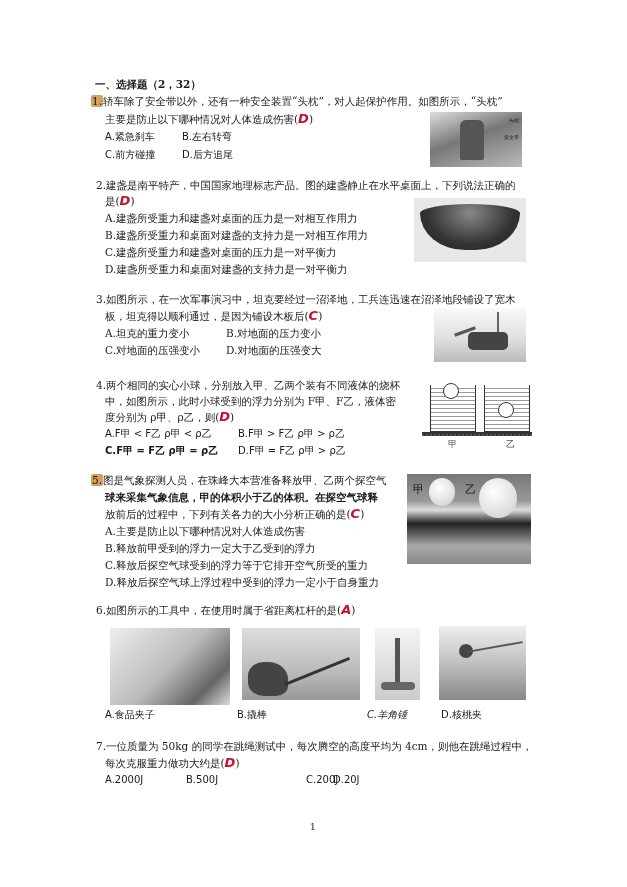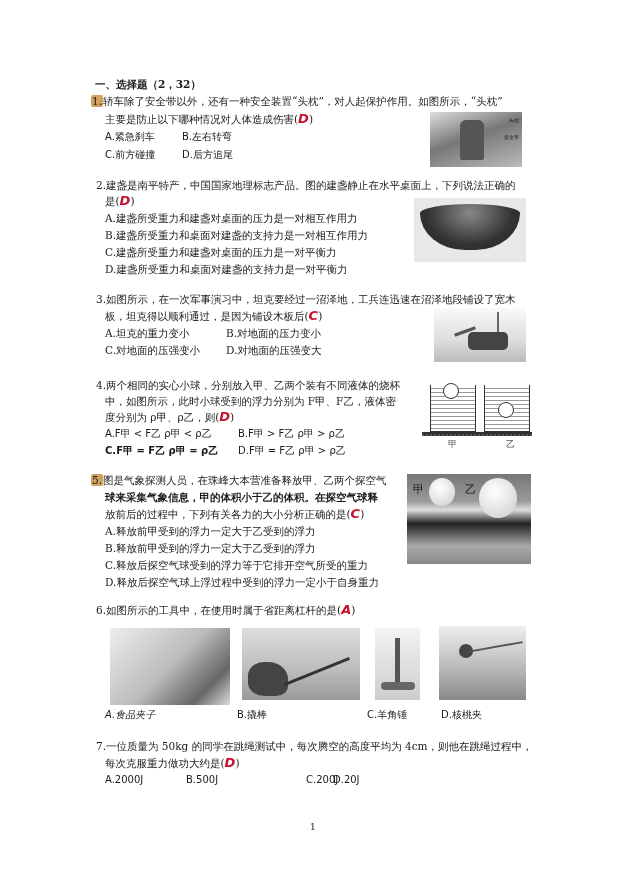--- a/index.html
+++ b/index.html
@@ -87,21 +87,21 @@
     <span style="position:absolute;left:86px;top:58px;font-size:9px;color:#555;">乙</span>
   </div>
 
   <div class="line" style="left:91px;top:473px;">
     <span class="hl">5.</span><span>图是气象探测人员，在珠峰大本营准备释放甲、乙两个探空气</span>
   </div>
   <div class="line" style="left:105px;top:490px;font-weight:bold;">球来采集气象信息，甲的体积小于乙的体积。在探空气球释</div>
   <div class="line" style="left:105px;top:507px;">
     <span>放前后的过程中，下列有关各力的大小分析正确的是(</span><span class="ans">C</span><span>)</span>
   </div>
-  <div class="line" style="left:105px;top:524px;">A.释放前甲受到的浮力一定大于乙受到的浮力</div>
+  <div class="line" style="left:105px;top:524px;">A.主要是防止以下哪种情况对人体造成伤害</div>
   <div class="line" style="left:105px;top:541px;">B.释放前甲受到的浮力一定大于乙受到的浮力</div>
   <div class="line" style="left:105px;top:558px;">C.释放后探空气球受到的浮力等于它排开空气所受的重力</div>
   <div class="line" style="left:105px;top:575px;">D.释放后探空气球上浮过程中受到的浮力一定小于自身重力</div>
   <div class="img" style="left:407px;top:474px;width:124px;height:90px;background:linear-gradient(#777 0%,#999 30%,#ddd 40%,#222 55%,#555 65%,#aaa 80%,#888);">
     <div style="position:absolute;left:22px;top:4px;width:26px;height:28px;border-radius:50%;background:radial-gradient(circle at 40% 35%,#fff,#ccc);"></div>
     <div style="position:absolute;left:72px;top:4px;width:38px;height:40px;border-radius:50%;background:radial-gradient(circle at 40% 35%,#fff,#ccc);"></div>
     <span style="position:absolute;left:6px;top:8px;font-size:11px;color:#111;font-family:'DejaVu Sans',sans-serif;">甲</span>
     <span style="position:absolute;left:58px;top:8px;font-size:11px;color:#111;font-family:'DejaVu Sans',sans-serif;">乙</span>
   </div>
 
@@ -114,23 +114,23 @@
     <div style="position:absolute;left:40px;top:42px;width:70px;height:3px;background:#333;transform:rotate(-22deg);"></div>
   </div>
   <div class="img" style="left:375px;top:628px;width:45px;height:72px;background:linear-gradient(#f4f4f4,#ccc);">
     <div style="position:absolute;left:20px;top:10px;width:5px;height:48px;background:#555;"></div>
     <div style="position:absolute;left:6px;top:54px;width:34px;height:8px;background:#666;border-radius:4px;"></div>
   </div>
   <div class="img" style="left:439px;top:626px;width:87px;height:74px;background:linear-gradient(#eee,#bbb 55%,#888);">
     <div style="position:absolute;left:20px;top:18px;width:14px;height:14px;border-radius:50%;background:#444;"></div>
     <div style="position:absolute;left:28px;top:20px;width:56px;height:2px;background:#555;transform:rotate(-10deg);"></div>
   </div>
-  <div class="line opt" style="left:105px;top:708px;font-style:italic;">A.食品夹子</div>
+  <div class="line opt" style="left:105px;top:708px;">A.食品夹子</div>
   <div class="line opt" style="left:237px;top:708px;">B.撬棒</div>
-  <div class="line opt" style="left:367px;top:708px;">C.羊角锤</div>
+  <div class="line opt" style="left:367px;top:708px;font-style:italic;">C.羊角锤</div>
   <div class="line opt" style="left:441px;top:708px;">D.核桃夹</div>
 
   <div class="line" style="left:96px;top:739px;">
     <span>7.</span><span>一位质量为 50kg 的同学在跳绳测试中，每次腾空的高度平均为 4cm，则他在跳绳过程中，</span>
   </div>
   <div class="line" style="left:105px;top:756px;">
     <span>每次克服重力做功大约是(</span><span class="ans">D</span><span>)</span>
   </div>
   <div class="line opt" style="left:105px;top:773px;">A.2000J</div>
   <div class="line opt" style="left:186px;top:773px;">B.500J</div>

